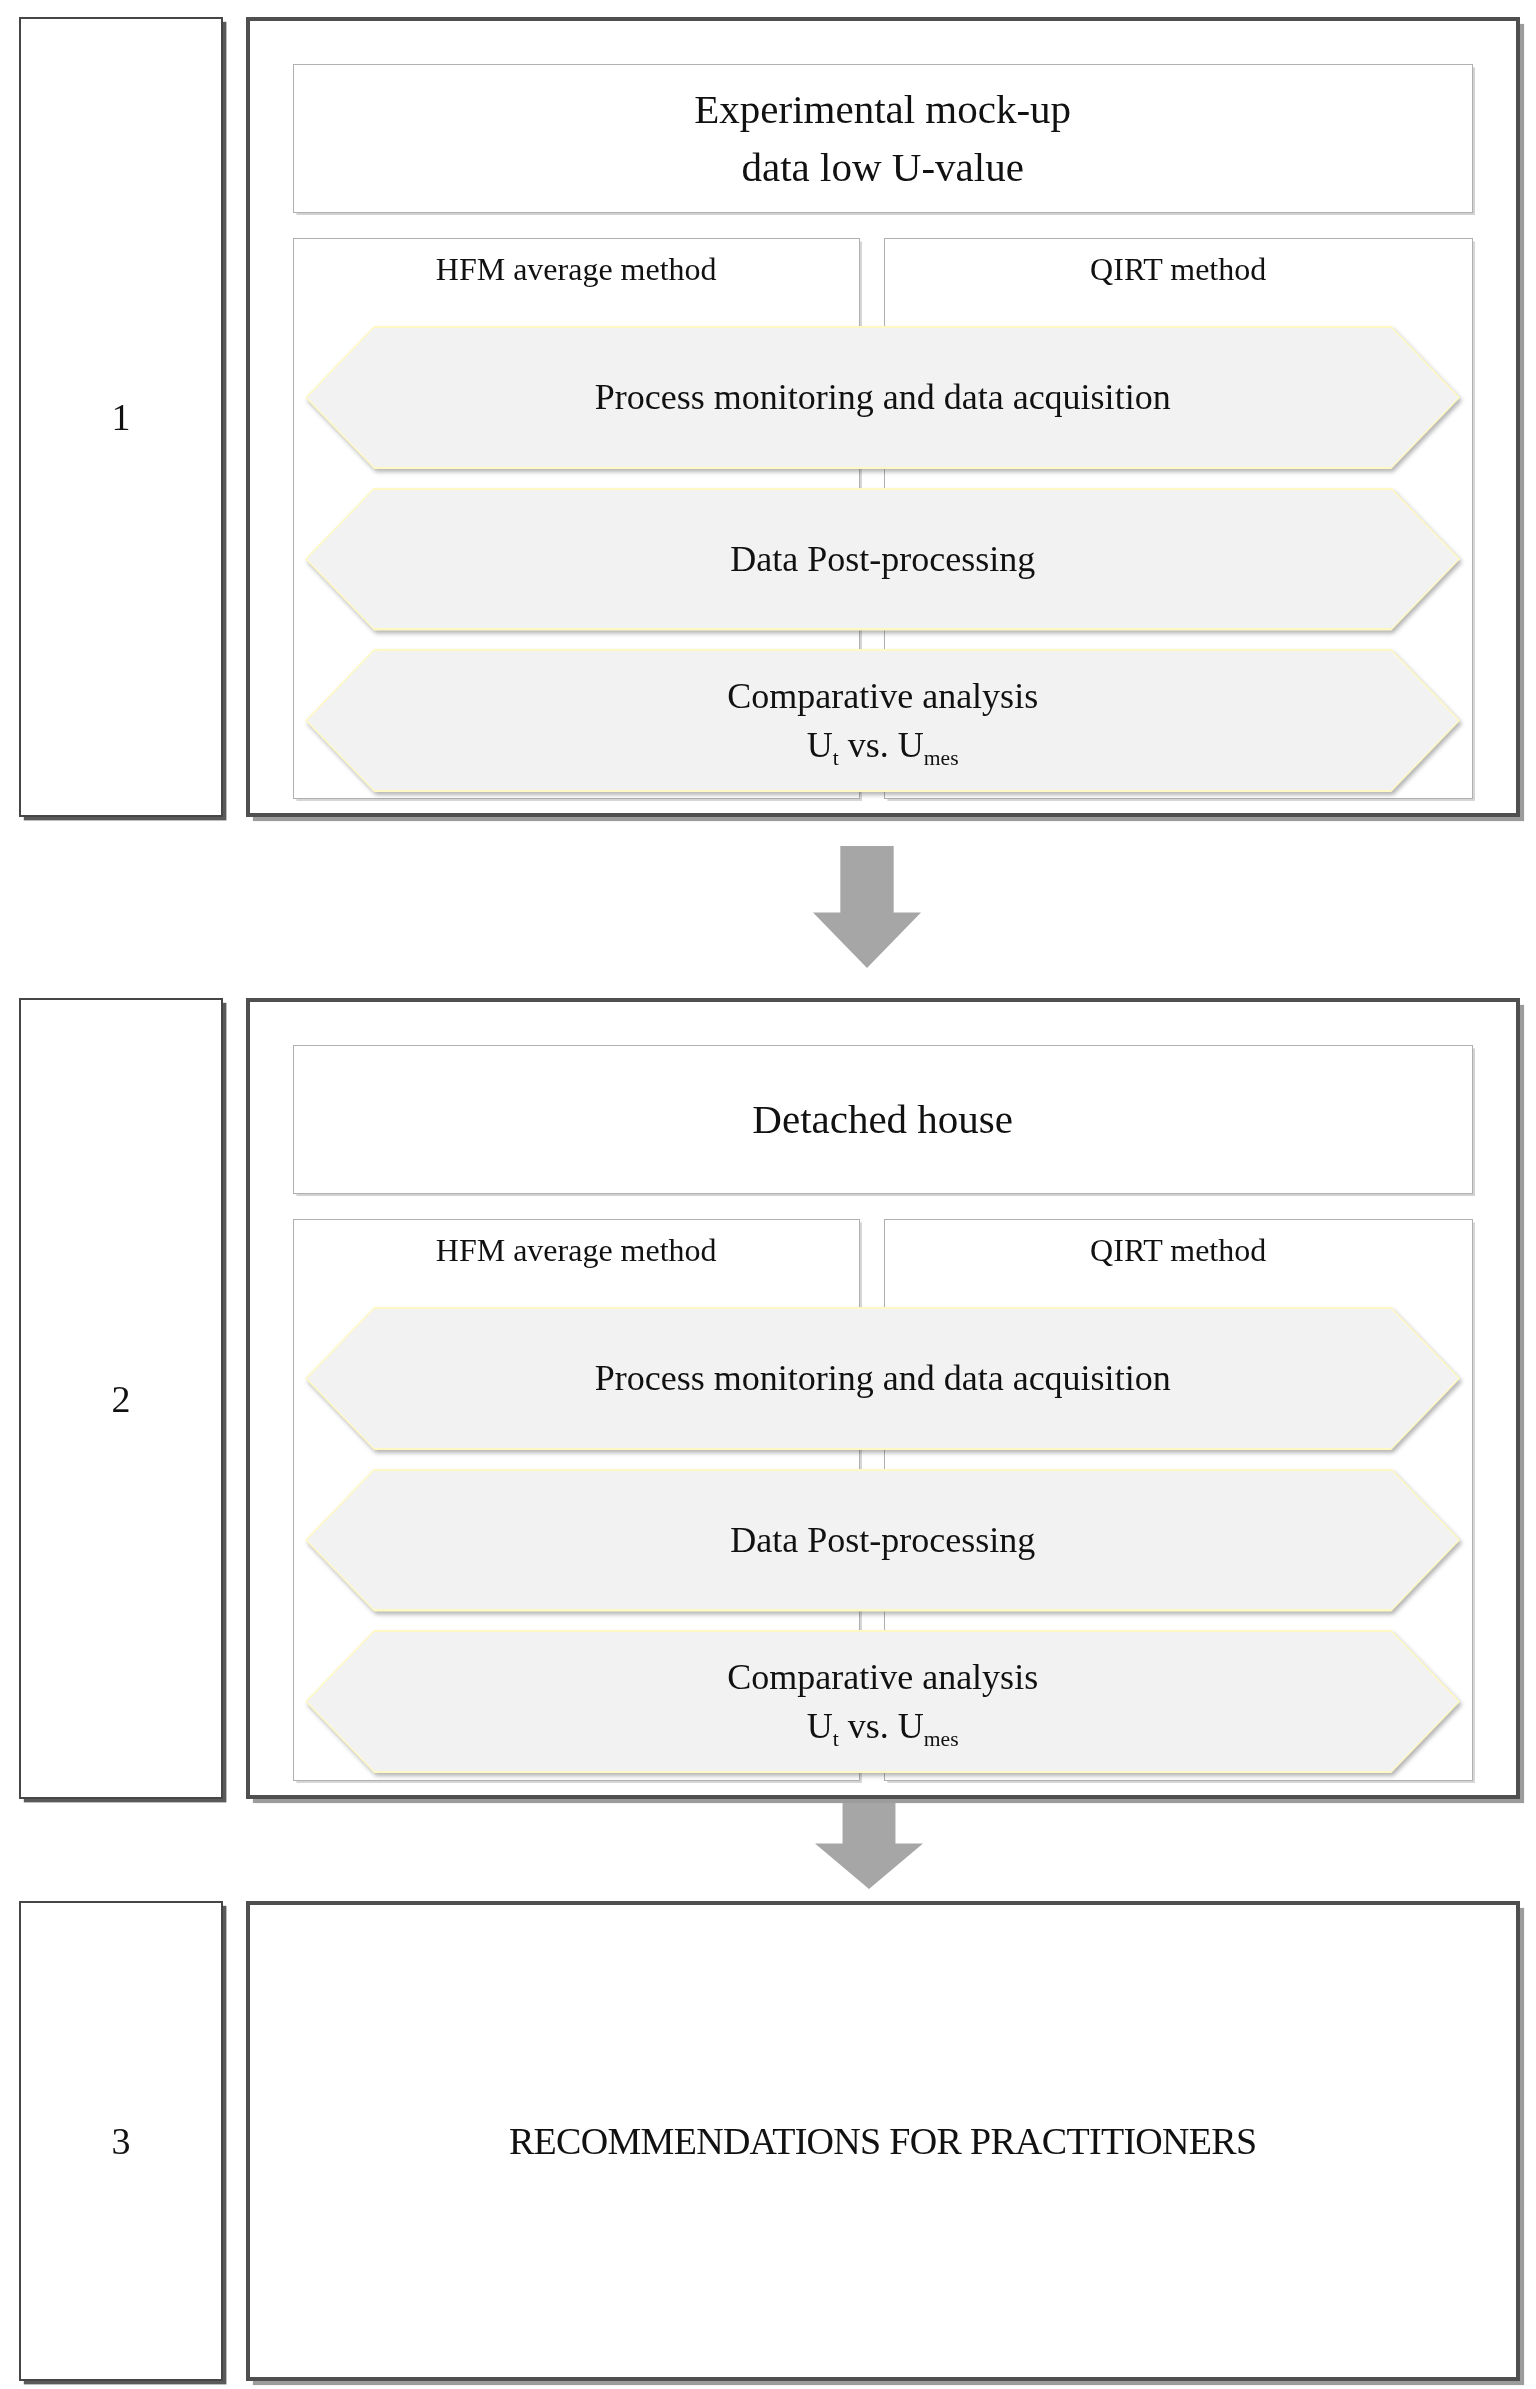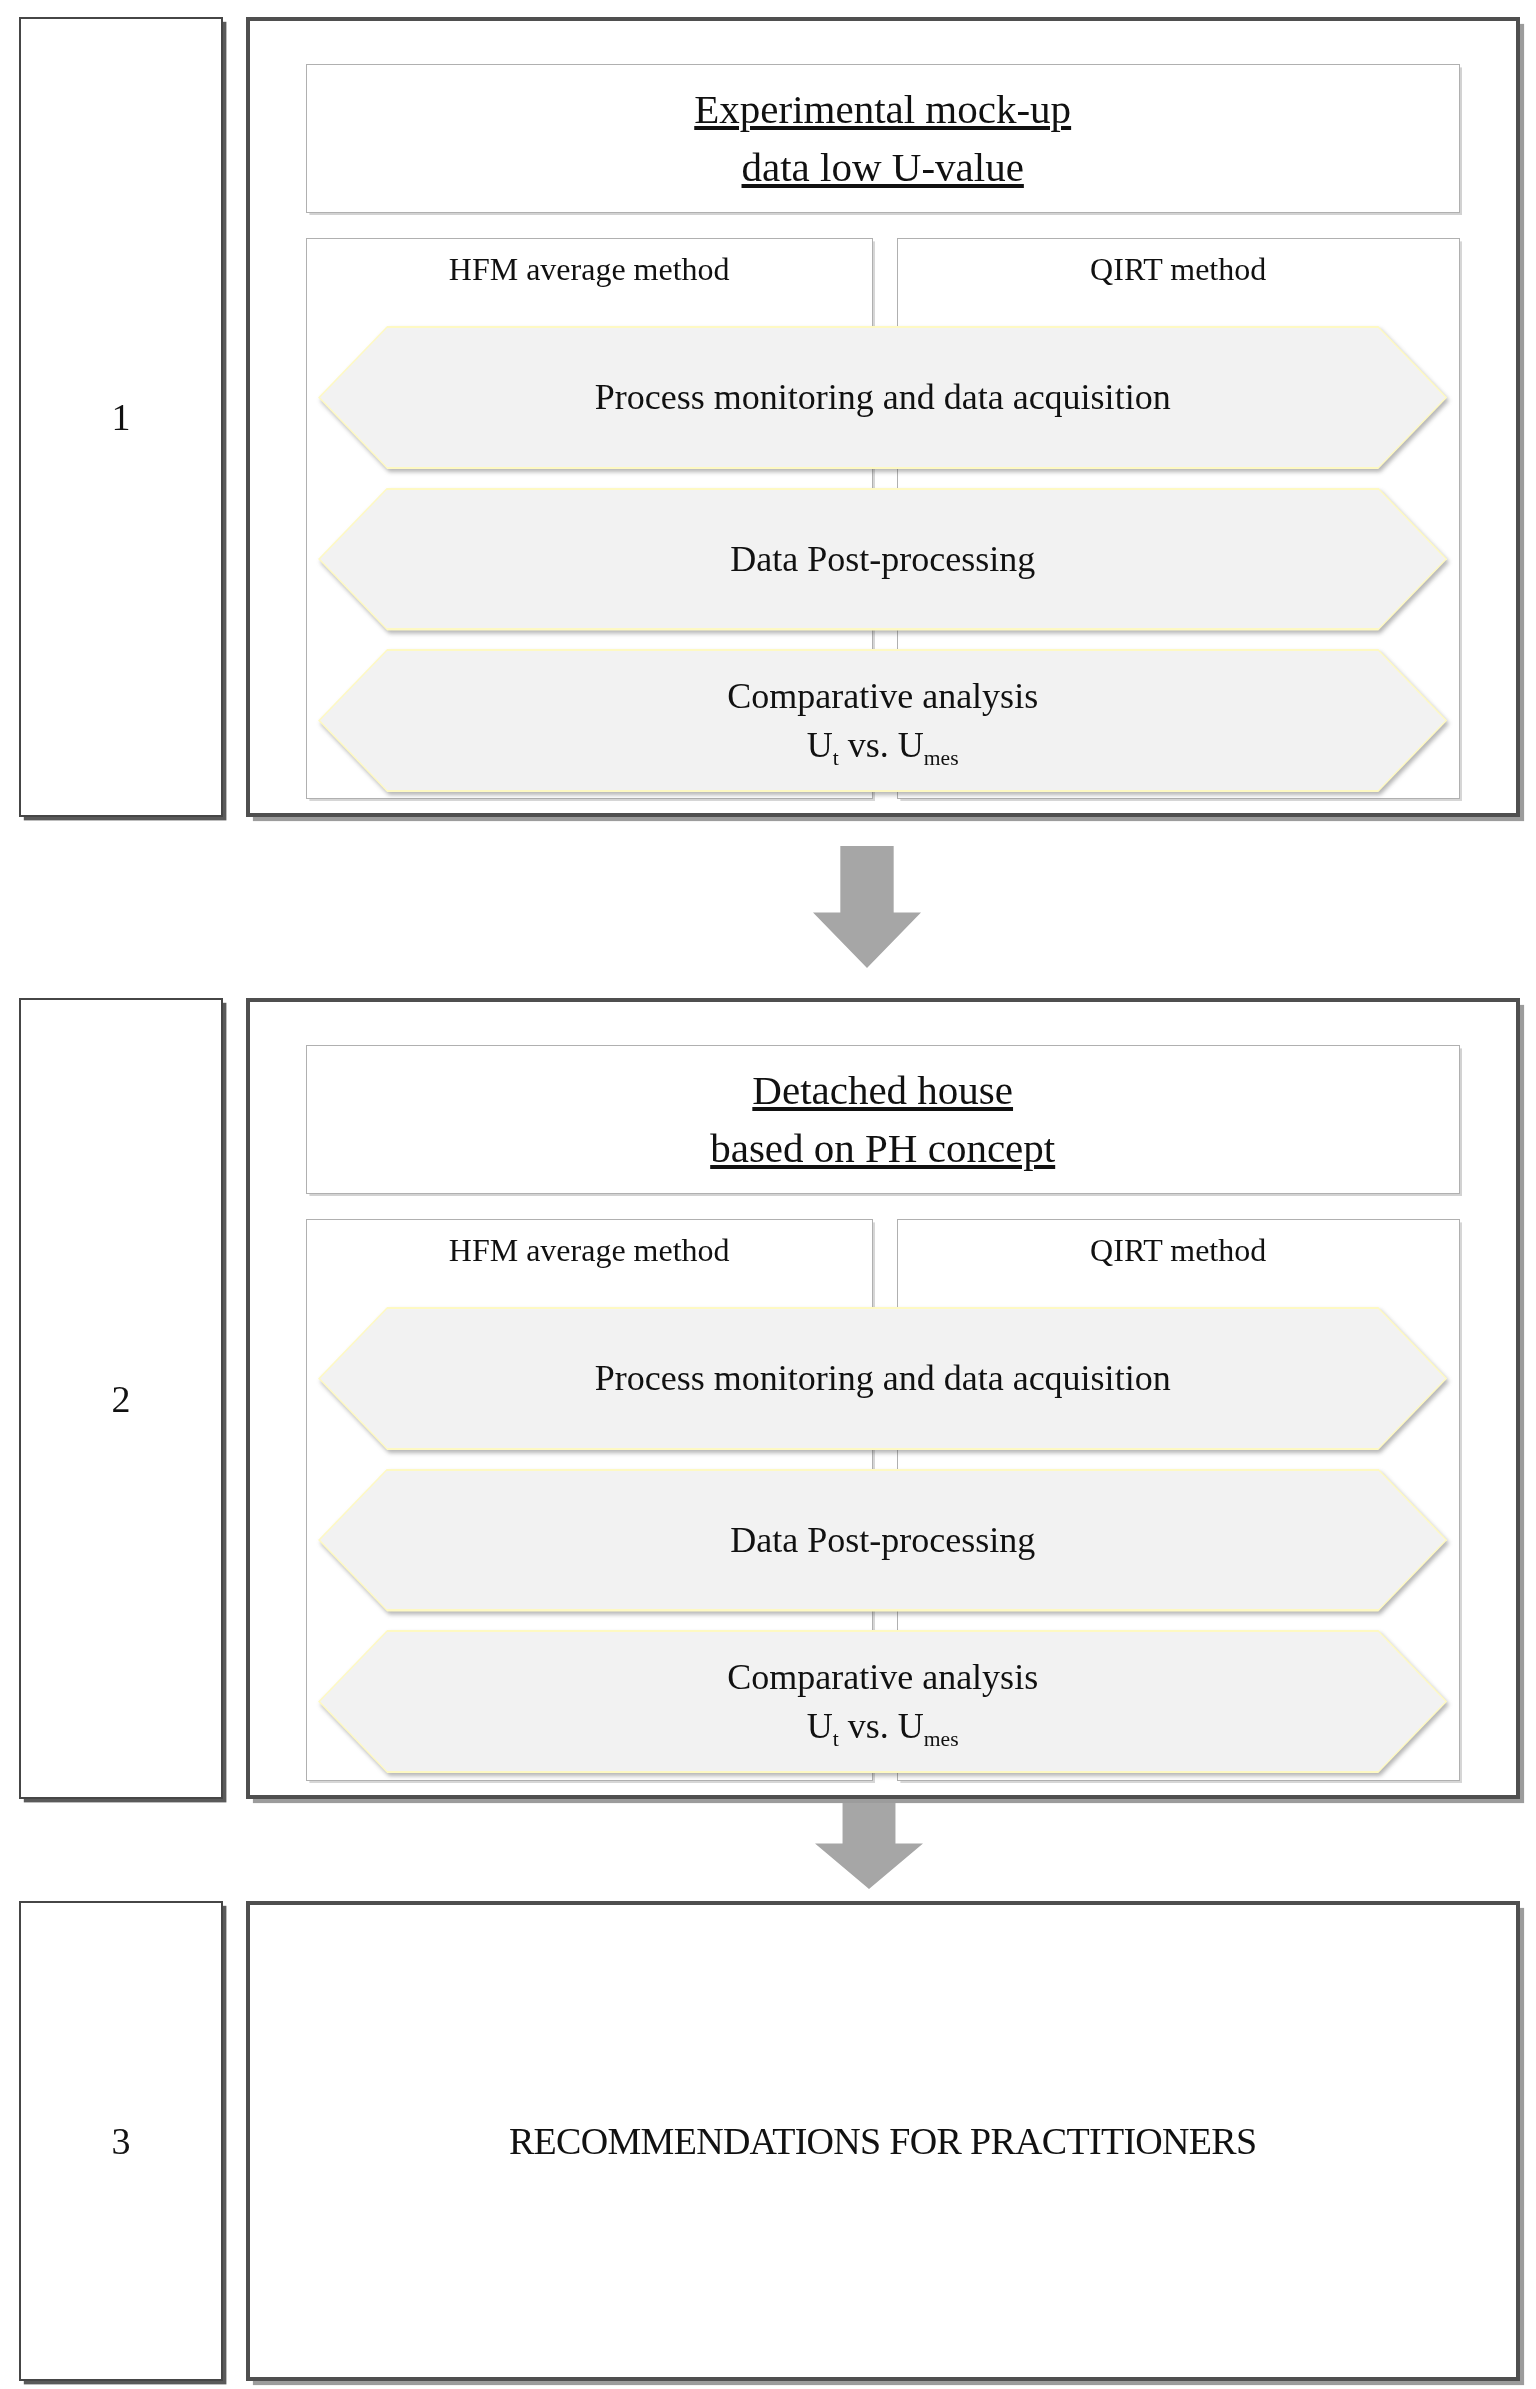--- a/index.html
+++ b/index.html
@@ -28,21 +28,21 @@
   }
   .main-box{
     margin-left:22.7px;flex:none;
     width:1266px;
     border:4.8px solid #4f4f4f;
     box-shadow:5.5px 5.5px 0 -1.4px #9c9c9c;
     background:#fff;
     box-sizing:content-box;
   }
   
-  .main-inner{padding:0 56px;height:100%;box-sizing:border-box;display:flex;flex-direction:column;text-decoration:underline;}
+  .main-inner{padding:0 43px;height:100%;box-sizing:border-box;display:flex;flex-direction:column;}
   .title-box{
     margin-top:43px;height:147px;flex:none;
     border:1.4px solid #b0b0b0;
     box-shadow:2.7px 2.7px 0 -0.7px #d2d2d2;
     display:flex;flex-direction:column;align-items:center;justify-content:center;
     text-align:center;font-size:41px;line-height:1.4;
   }
   .methods{position:relative;margin-top:25px;margin-bottom:14px;flex:1;}
   .col{
     position:absolute;top:0;bottom:0;box-sizing:border-box;
@@ -143,21 +143,20 @@
   </div>
 
   <section class="stage s2">
     <div class="num-box">
       <span>2</span>
     </div>
     <div class="main-box">
       <div class="main-inner">
         <div class="title-box">
           <div>Detached house</div>
-          <div>based on PH concept</div>
         </div>
         <div class="methods">
           <div class="col left">
             <div class="col-label">HFM average method</div>
           </div>
           <div class="col right">
             <div class="col-label">QIRT method</div>
           </div>
           <div class="hex-stack">
             <div class="hex">

